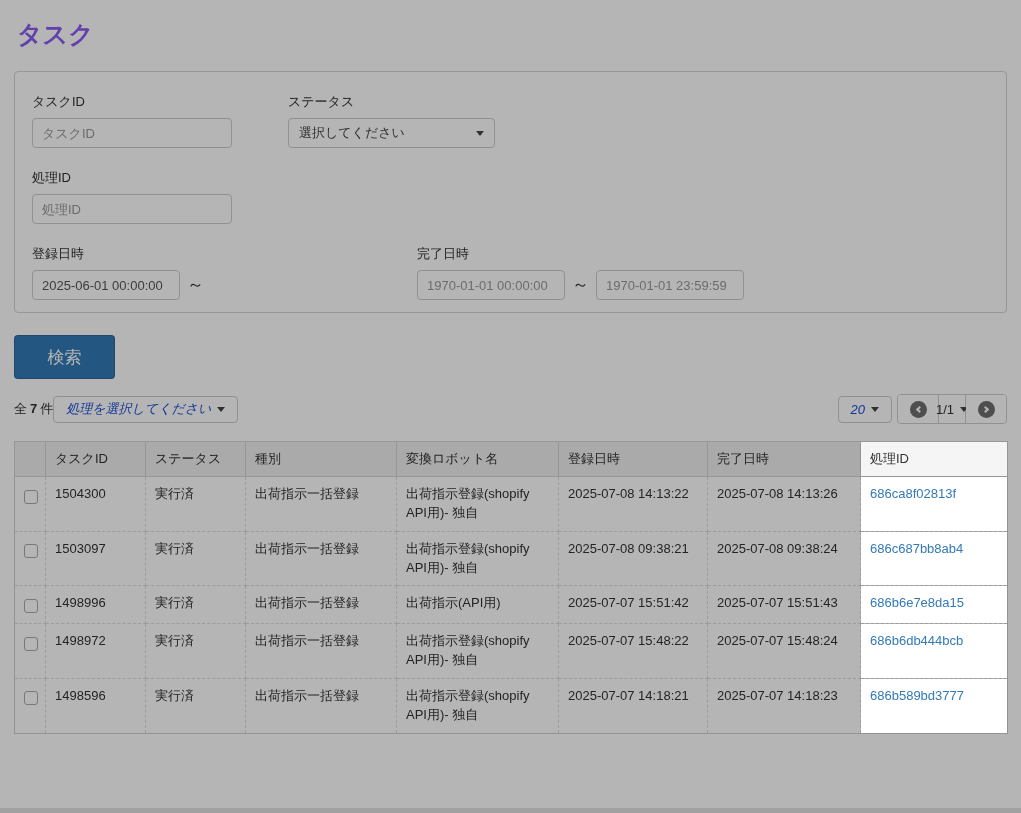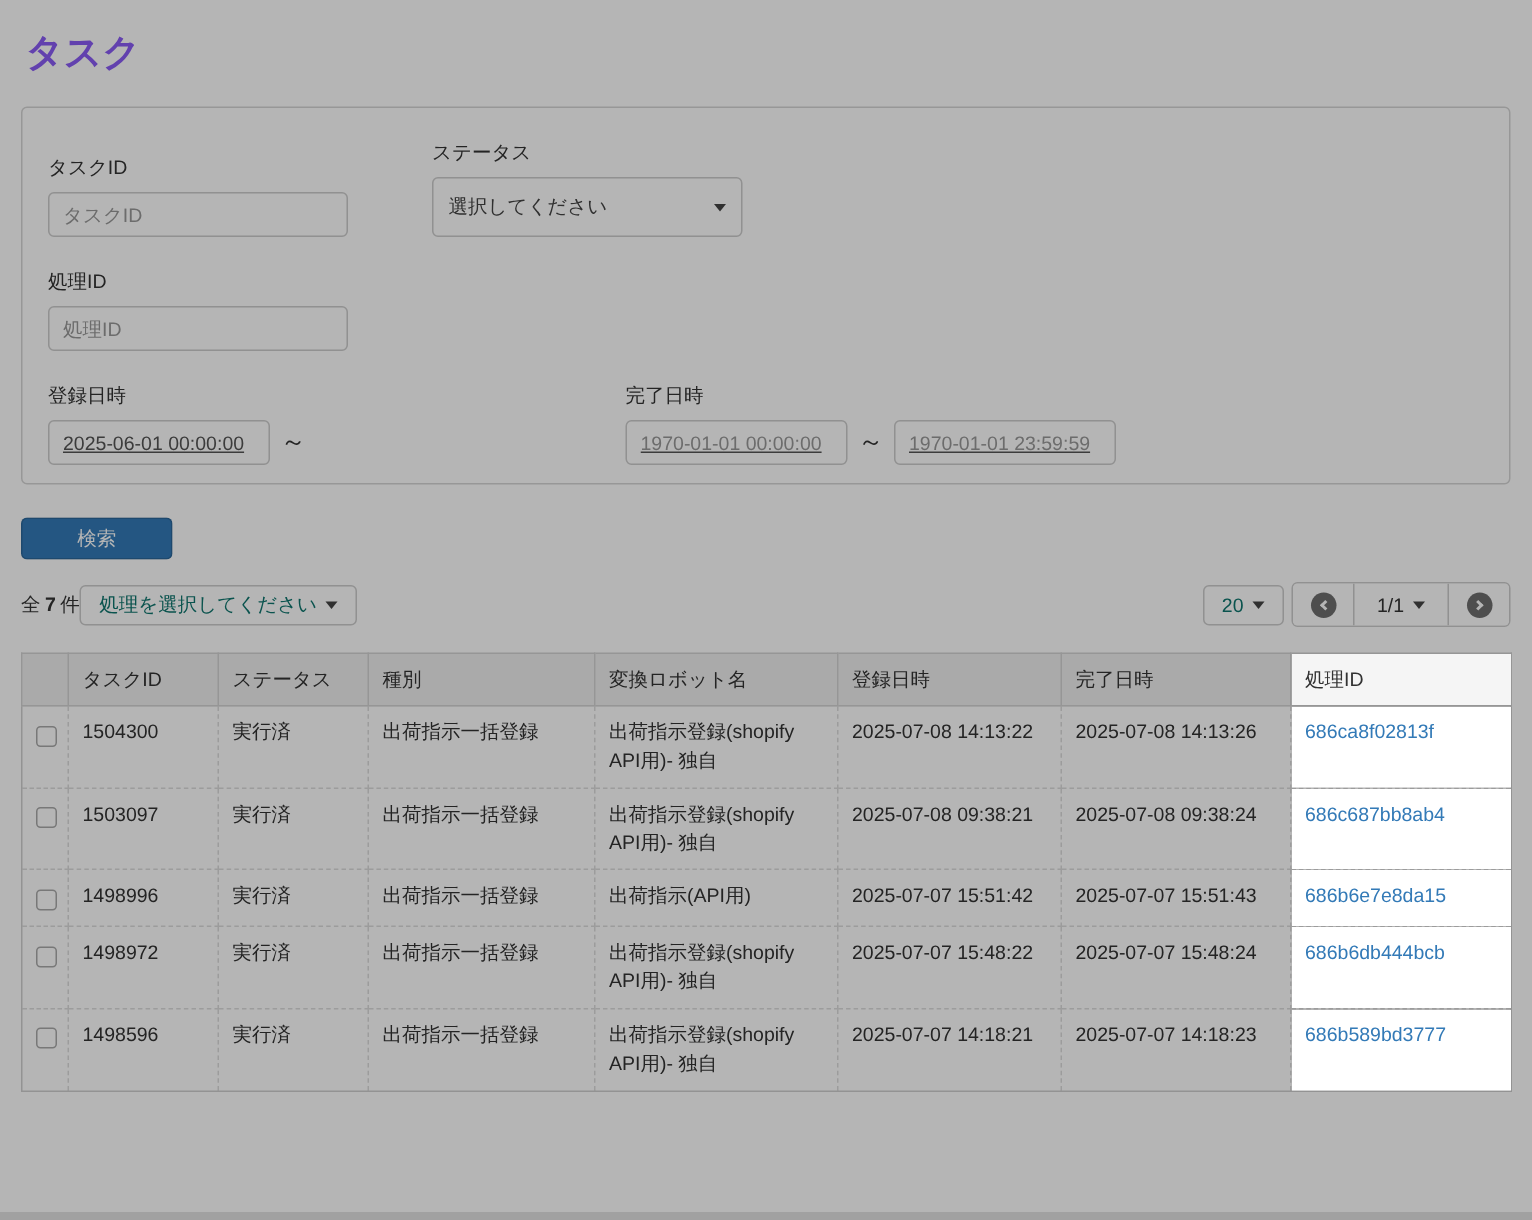--- a/index.html
+++ b/index.html
@@ -35,73 +35,74 @@
   .field{display:flex;flex-direction:column;}
   .field-label{font-size:13px;color:#333;margin-bottom:7px;}
   .text-input{
     height:30px;width:200px;
     border:1px solid #ccc;border-radius:4px;
     padding:4px 9px;font-size:13px;color:#555;
     font-family:"Liberation Sans",sans-serif;
     background:#fff;outline:none;
   }
   .text-input::placeholder{color:var(--muted);opacity:1;}
-  .date-input{width:148px;text-decoration:underline;}
+  .date-input{width:148px;}
   .select-box{
-    height:40px;width:207px;
+    height:30px;width:207px;
     border:1px solid #ccc;border-radius:4px;
     background:#fff;
     display:flex;align-items:center;justify-content:space-between;
     padding:0 10px;color:#444;cursor:pointer;
   }
   .caret{
     display:inline-block;width:0;height:0;
     border-left:4px solid transparent;border-right:4px solid transparent;
     border-top:5px solid #444;
     margin-left:6px;
   }
   .field-col-1{width:256px;}
   .date-group{display:flex;align-items:center;}
   .tilde{font-size:17px;color:#333;margin:0 7px;line-height:30px;}
   .reg-group{width:385px;}
 
   
   .search-row{margin-top:22px;}
   .btn-primary{
-    width:101px;height:28px;
+    width:101px;height:44px;
     background:var(--accent);
     color:#fff;border:1px solid rgba(0,0,0,0.15);border-radius:4px;
-    font-size:13px;cursor:pointer;
+    font-size:17px;cursor:pointer;
     font-family:"Liberation Sans",sans-serif;
   }
 
   
   .toolbar{display:flex;align-items:center;justify-content:space-between;margin-top:15px;}
   .toolbar-left{display:flex;align-items:center;}
   .total-text{font-size:13px;}
   .total-count{font-weight:bold;margin:0 3px;}
   .btn-default{
     height:27px;background:#fff;border:1px solid #ccc;border-radius:4px;
-    padding:0 12px;font-size:13px;color:#0f766e;cursor:pointer;
+    padding:0 12px;font-size:13px;color:#1d4ed8;cursor:pointer;
     display:inline-flex;align-items:center;
     font-family:"Liberation Sans",sans-serif;
+    font-style:italic;
   }
 
   
   .pagination{display:flex;align-items:center;}
   .page-size-btn{margin-right:5px;}
   .pager-group{display:flex;border:1px solid #ccc;border-radius:4px;overflow:hidden;background:#fff;}
   .pager-btn{
     height:28px;background:#fff;border:none;cursor:pointer;
     display:flex;align-items:center;justify-content:center;
     font-size:13px;color:#333;
     font-family:"Liberation Sans",sans-serif;
   }
   .pager-arrow{width:40px;}
-  .pager-mid{width:64px;border-left:1px solid #ccc;border-right:1px solid #ccc;}
+  .pager-mid{width:28px;border-left:1px solid #ccc;border-right:1px solid #ccc;}
   .circle-ic{
     width:17px;height:17px;border-radius:50%;
     background:#6f6f6f;
     display:flex;align-items:center;justify-content:center;
   }
   .chev{width:5px;height:5px;border-left:2px solid #fff;border-bottom:2px solid #fff;}
   .chev-left{transform:rotate(45deg);margin-left:2px;}
   .chev-right{transform:rotate(225deg);margin-right:2px;}
 
   

